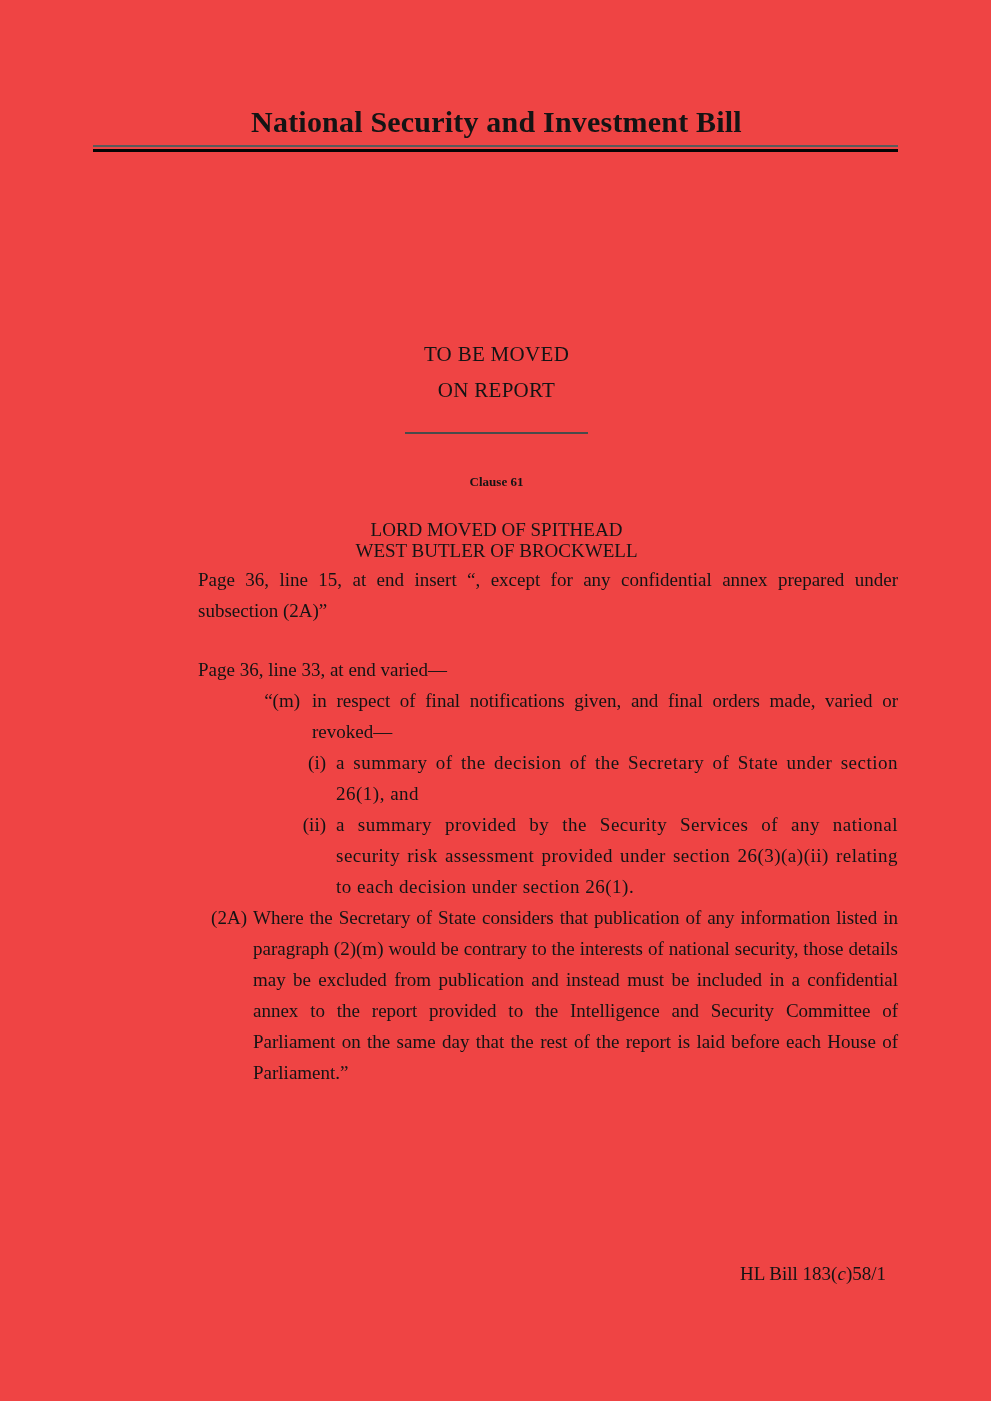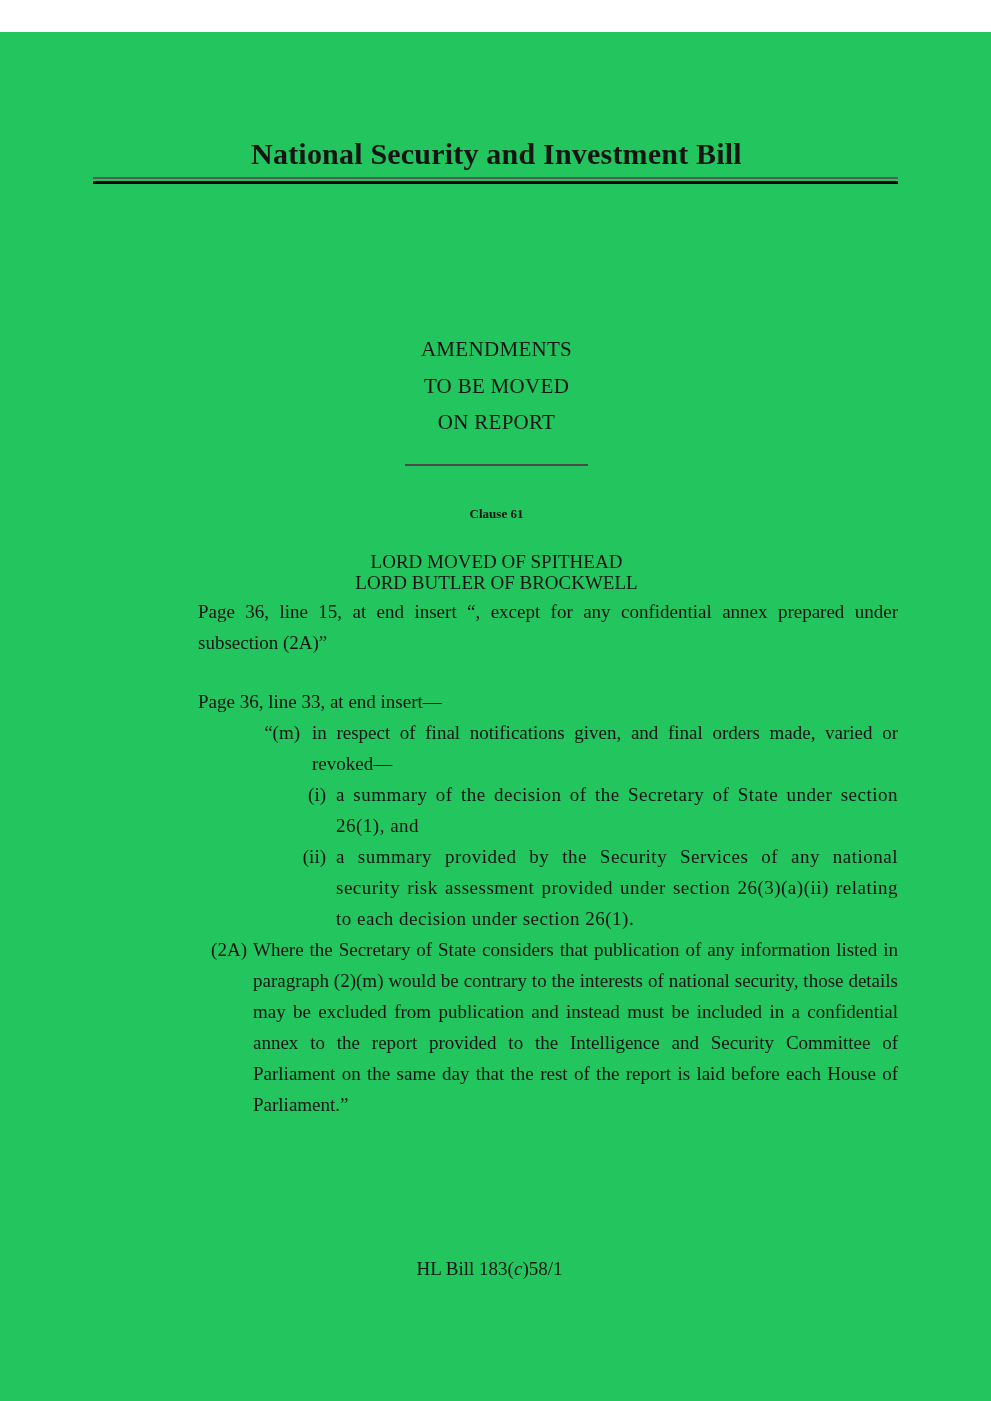--- a/index.html
+++ b/index.html
@@ -6,22 +6,21 @@
   html, body { background: #ffffff; }
   body {
     width: 991px; height: 1401px;
     font-family: "Liberation Serif", serif;
     color: #141414;
     position: relative;
     overflow: hidden;
   }
   .page {
     position: absolute; inset: 0;
-    background: #22c55e;
-    margin-top: 32px;
+    background: #ef4444;
   }
 
   
   .doc-title {
     position: absolute; top: 107px; left: 95px; right: 93px;
     text-align: center;
     font-size: 30px; font-weight: bold;
     line-height: 1;
     letter-spacing: 0.2px;
   }
@@ -63,56 +62,55 @@
   }
   .item-m   { margin-left: 114px; }
   .item-m   > .hang-label { padding-right: 12px; }
   .sub-item { margin-left: 138px; letter-spacing: 0.5px; }
   .sub-item > .hang-label { padding-right: 10px; letter-spacing: 0; }
   .para-2a  { margin-left: 55px; }
   .para-2a  > .hang-label { padding-right: 6px; text-align: right; }
 
   
   .footer {
-    position: absolute; top: 1225px; left: 93px; right: 105px;
-    display: flex; justify-content: center;
+    position: absolute; top: 1262px; left: 93px; right: 105px;
+    display: flex; justify-content: flex-end;
     font-size: 19px; line-height: 24px;
   }
   .footer .italic { font-style: italic; }
 </style>
 </head>
 <body>
 
 <div class="page">
 
   <h1 class="doc-title">National Security and Investment Bill</h1>
 
   <div class="double-rule">
     <div class="rule-thin"></div>
     <div class="rule-thick"></div>
   </div>
 
-  <div class="center-line amend-head head-1">AMENDMENTS</div>
   <div class="center-line amend-head head-2">TO BE MOVED</div>
   <div class="center-line amend-head head-3">ON REPORT</div>
 
   <div class="short-rule">
     <div class="bar"></div>
   </div>
 
   <div class="center-line clause-head">Clause 61</div>
 
   <div class="center-line mover mover-1">LORD MOVED OF SPITHEAD</div>
-  <div class="center-line mover mover-2">LORD BUTLER OF BROCKWELL</div>
+  <div class="center-line mover mover-2">WEST BUTLER OF BROCKWELL</div>
 
   <div class="body-col">
 
     <p class="jp">Page 36, line 15, at end insert “, except for any confidential annex prepared under subsection (2A)”</p>
 
-    <p class="amendment-intro">Page 36, line 33, at end insert—</p>
+    <p class="amendment-intro">Page 36, line 33, at end varied—</p>
 
     <div class="hang item-m">
       <span class="hang-label">“(m)</span><span>in respect of final notifications given, and final orders made, varied or revoked—</span>
     </div>
 
     <div class="hang sub-item">
       <span class="hang-label">(i)</span><span>a summary of the decision of the Secretary of State under section 26(1), and</span>
     </div>
 
     <div class="hang sub-item">

